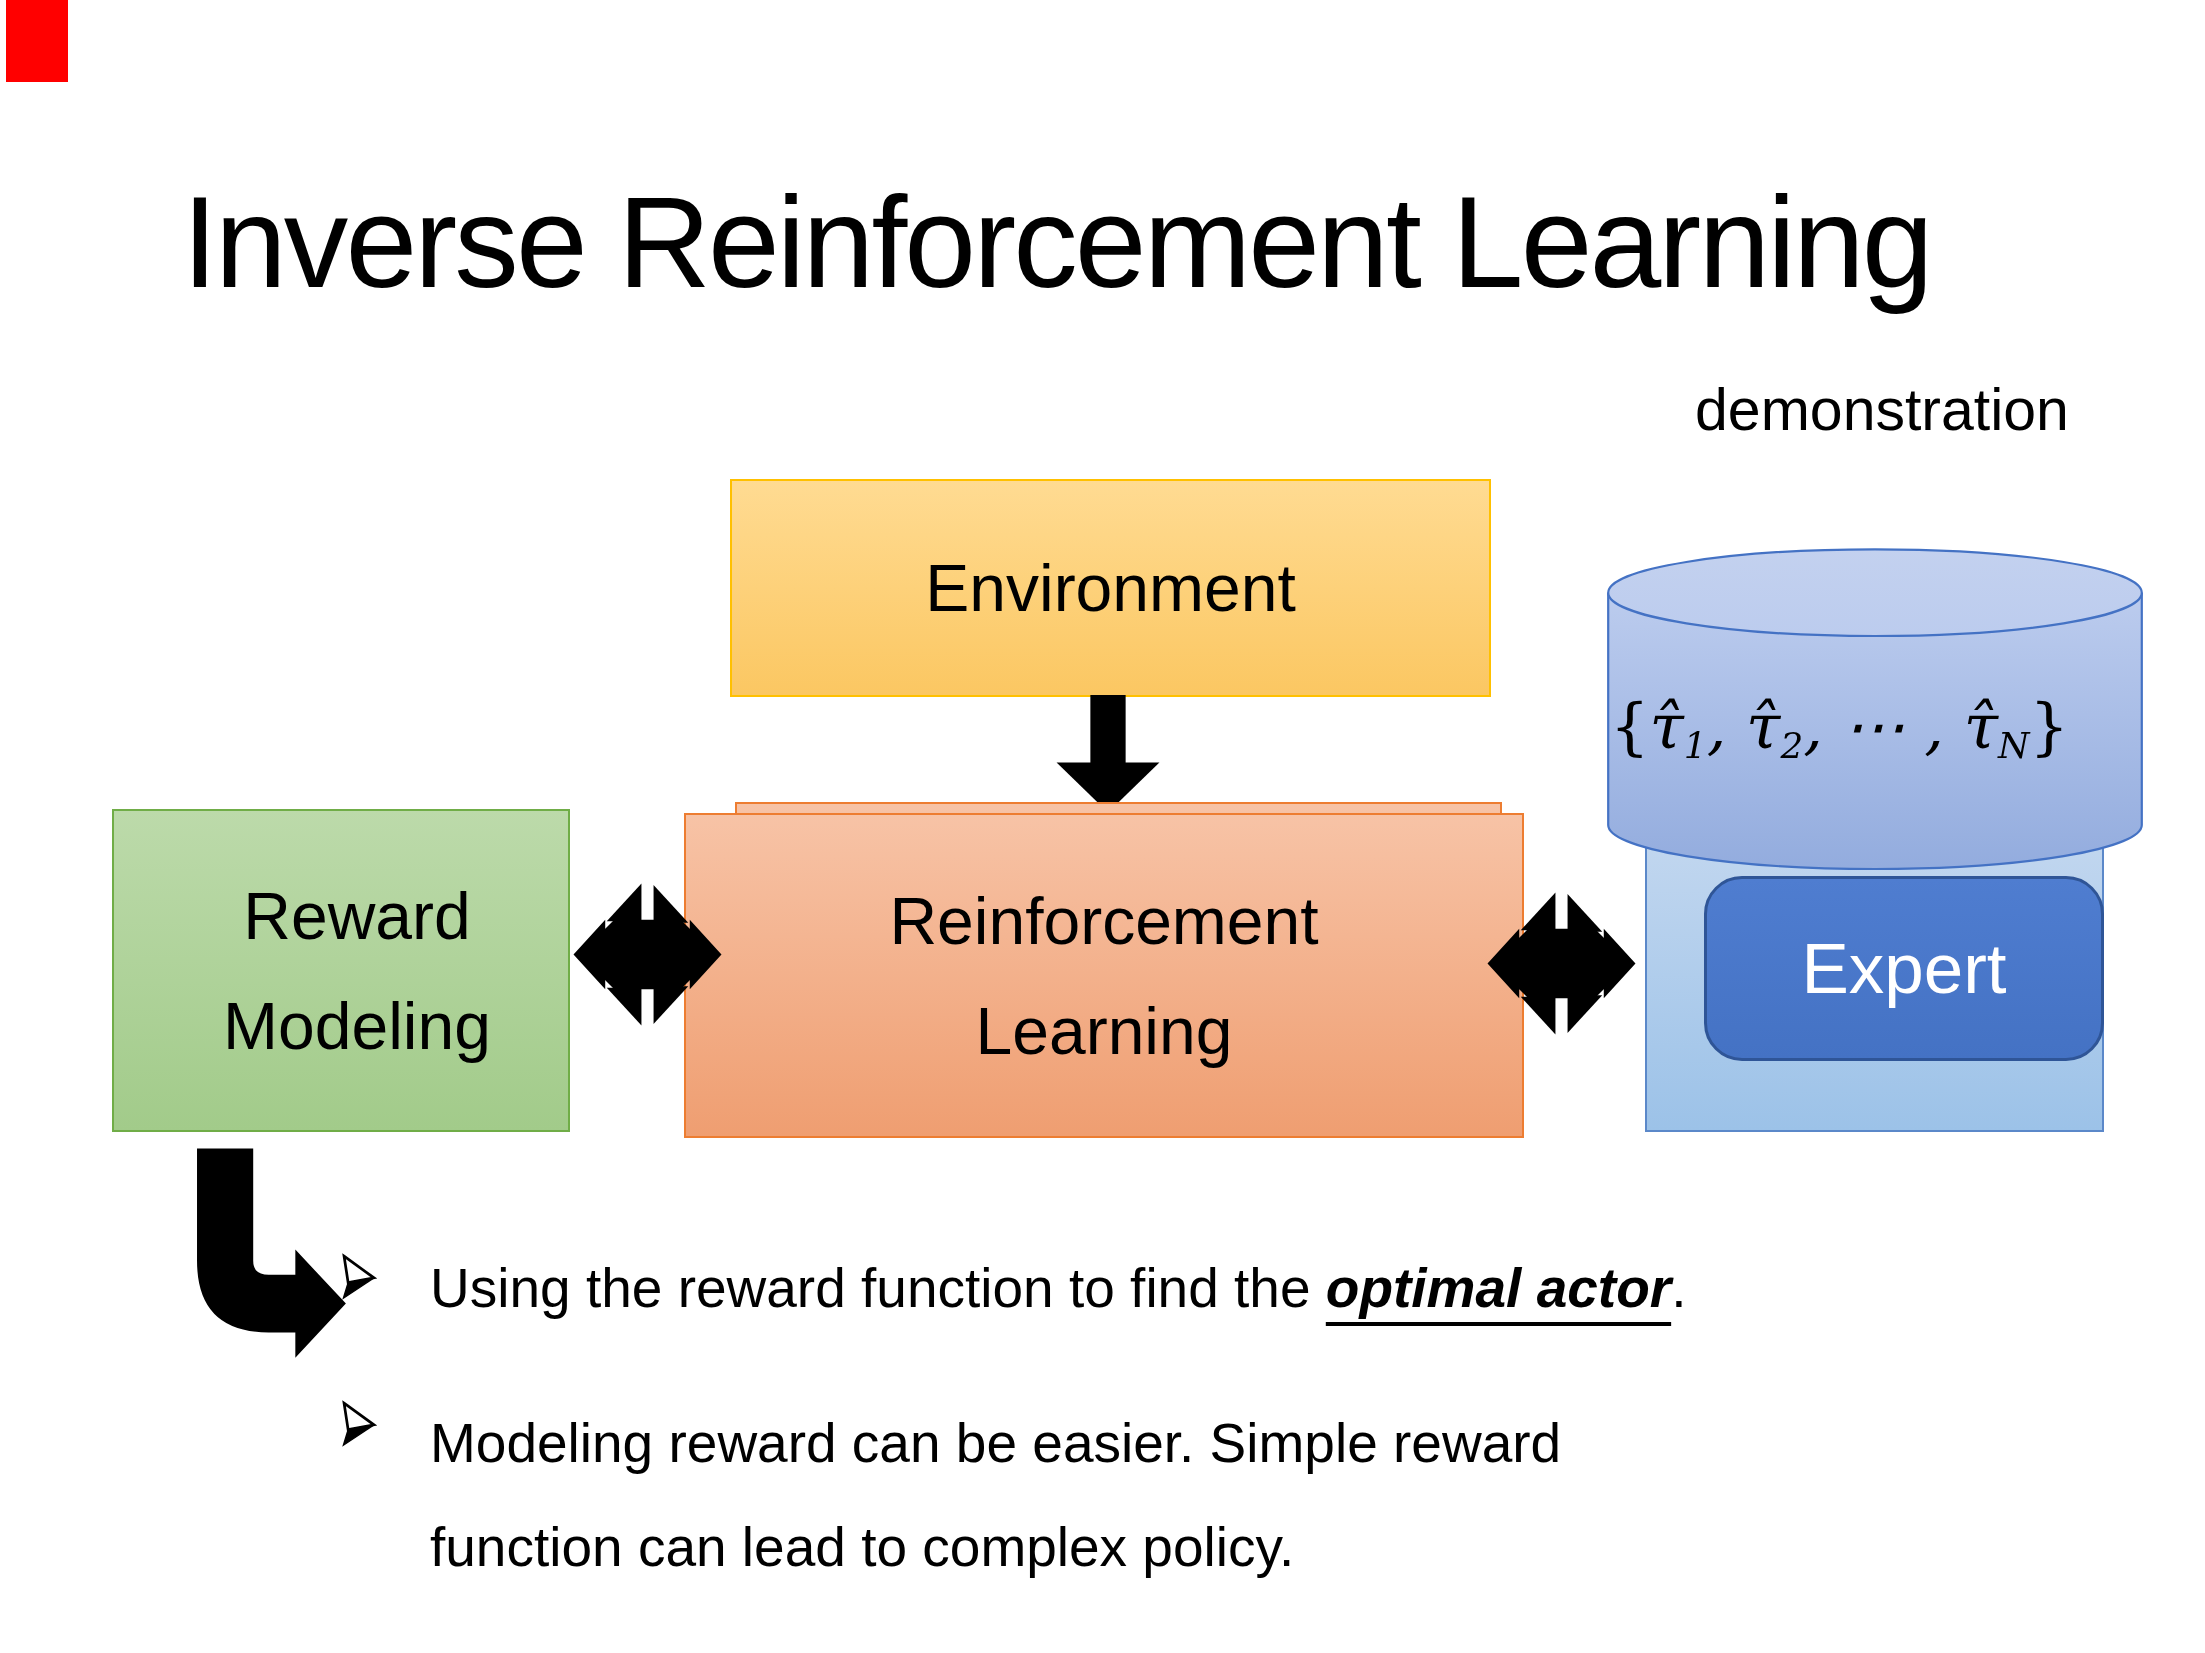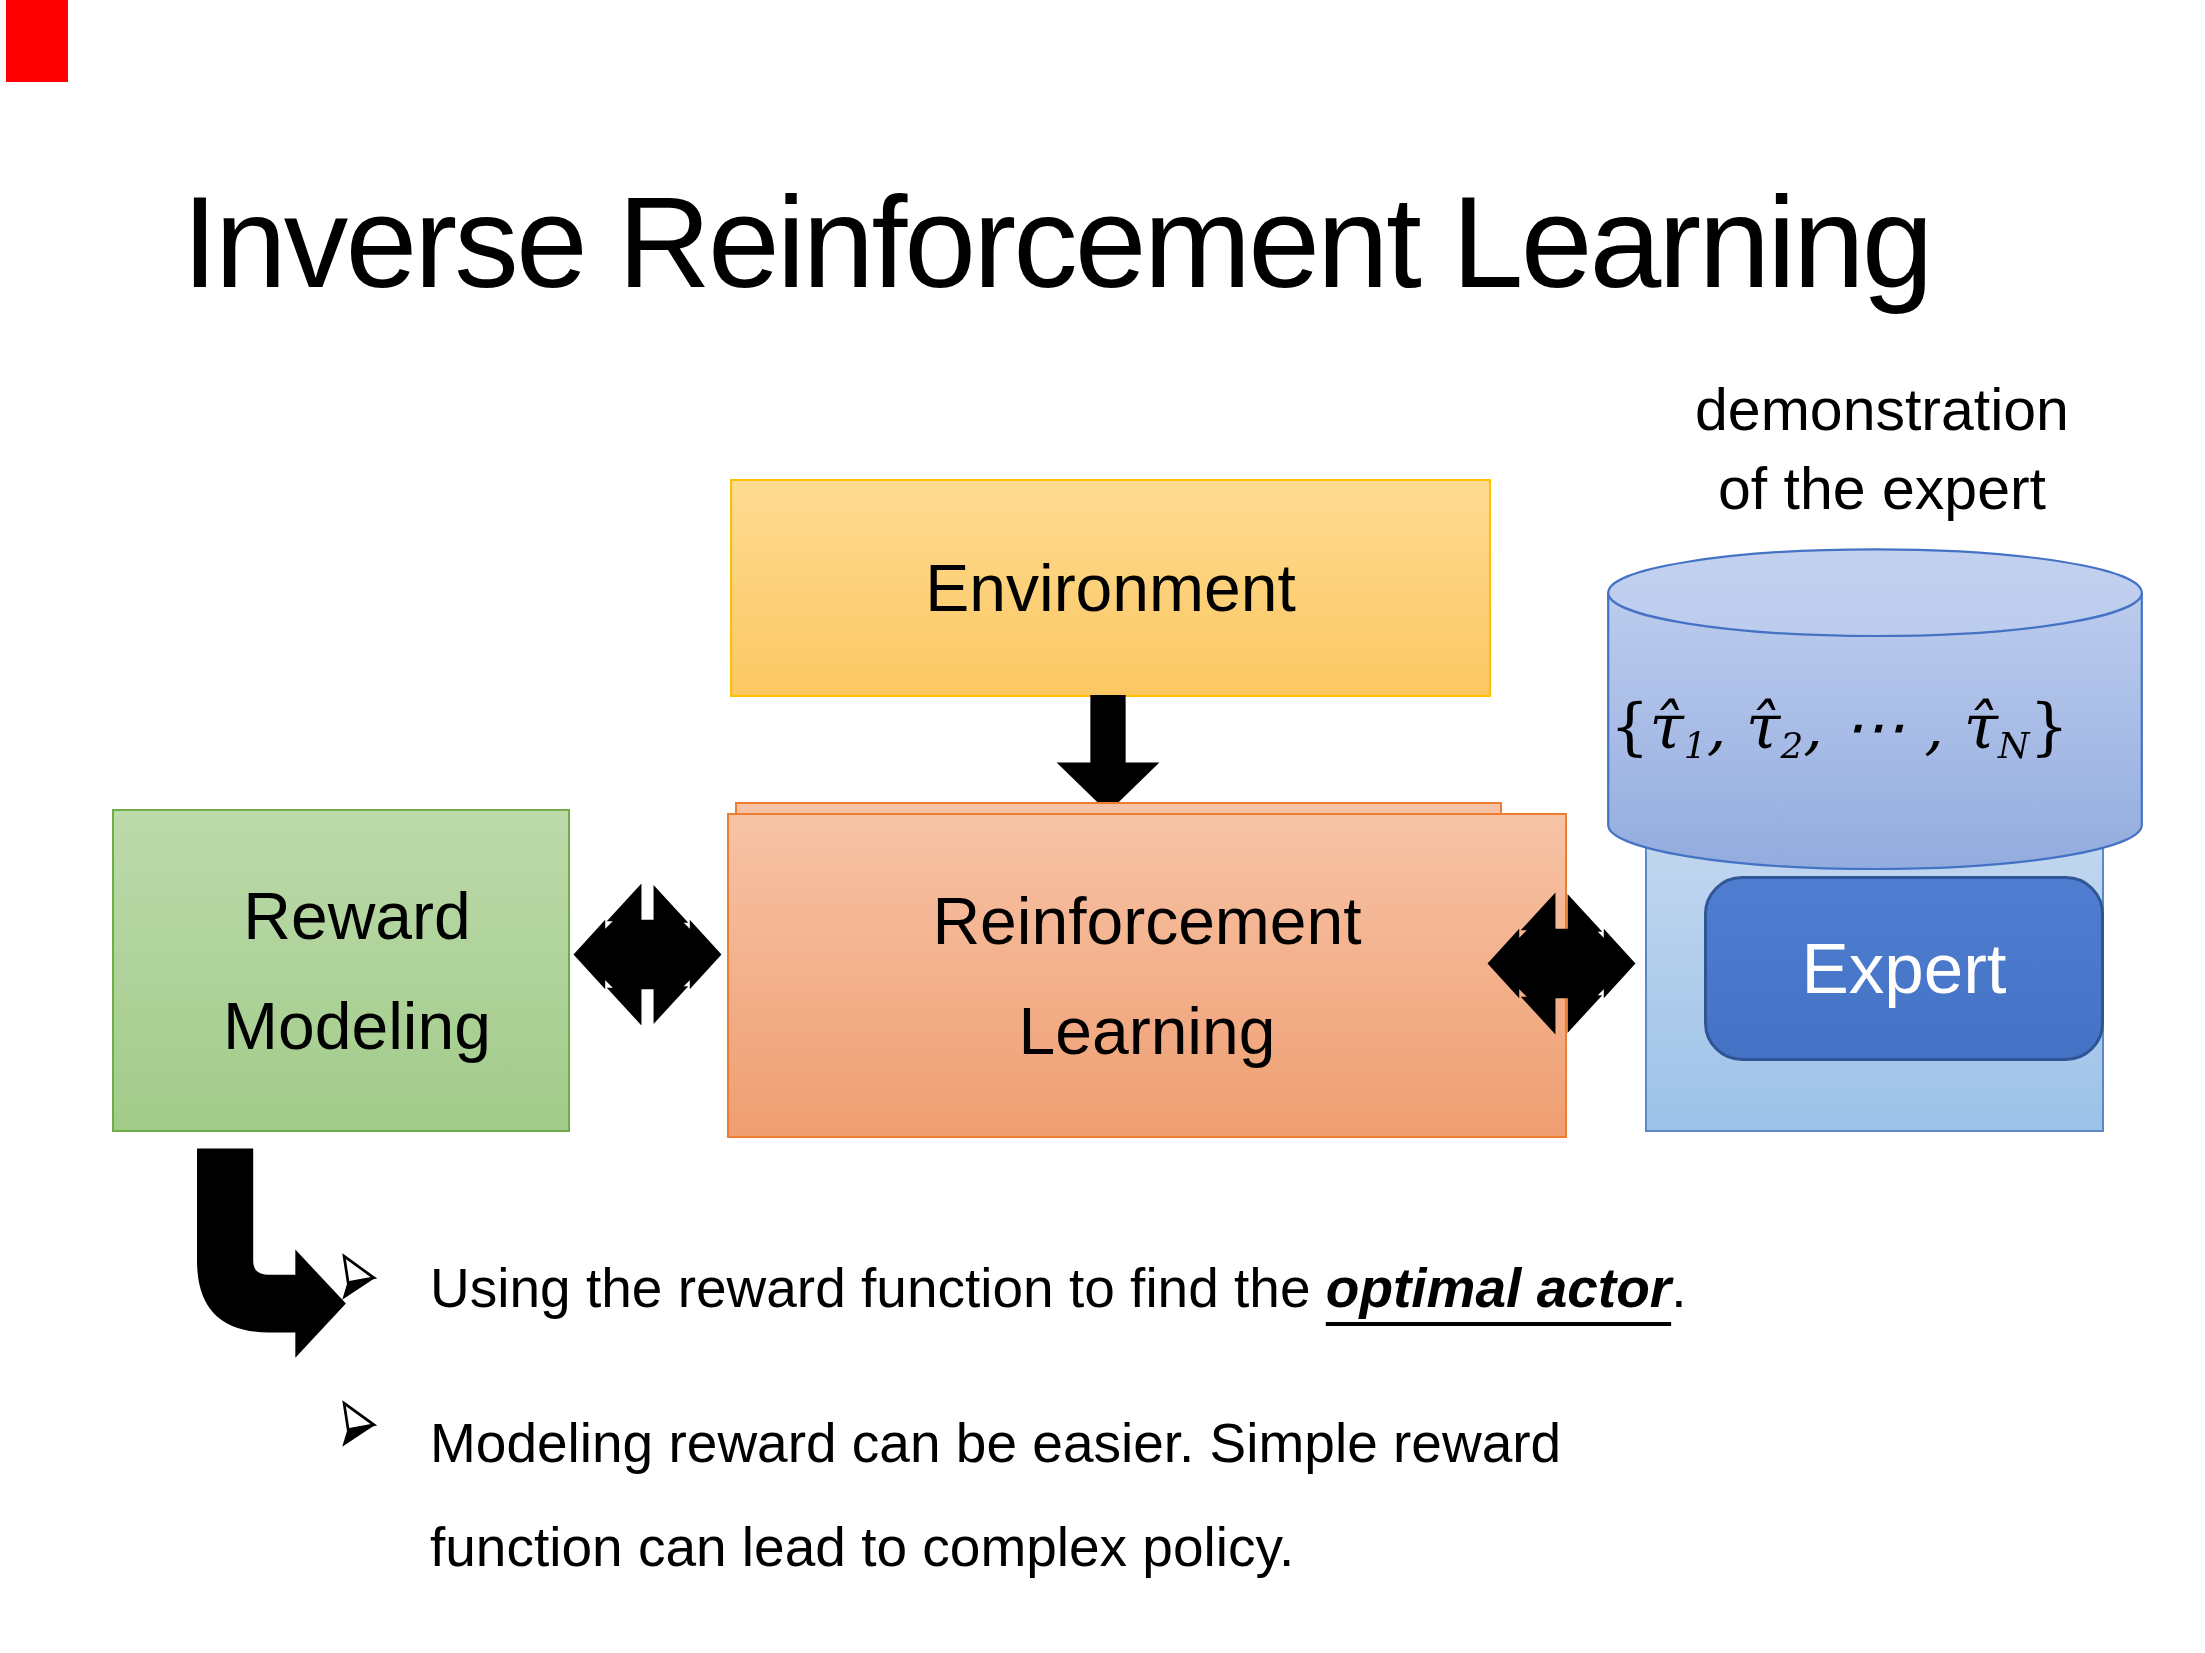--- a/index.html
+++ b/index.html
@@ -42,21 +42,21 @@
     border:2.9px solid var(--env-border,#ffc000);
   }
 
   .rl-back{
     left:735px;top:802px;width:767px;height:331px;
     background:linear-gradient(180deg,var(--rl-fill-top,#f7c3a6) 0%,var(--rl-fill-bottom,#ef9e71) 100%);
     border:2.2px solid var(--rl-border,#ed7d31);
     box-sizing:border-box;
   }
   .rl-box{
-    left:727px;top:813px;width:840px;height:325px;
+    left:684px;top:813px;width:840px;height:325px;
     background:linear-gradient(180deg,var(--rl-fill-top,#f7c3a6) 0%,var(--rl-fill-bottom,#ef9e71) 100%);
     border:2.2px solid var(--rl-border,#ed7d31);
   }
 
   .reward-box{
     left:112px;top:809px;width:458px;height:323px;
     background:linear-gradient(180deg,var(--reward-fill-top,#bcdaaa) 0%,var(--reward-fill-bottom,#a2cb8a) 100%);
     border:2.2px solid var(--reward-border,#70ad47);
     padding-left:32px;
   }
@@ -100,21 +100,20 @@
 <body>
 
 <div class="slide">
 
   <div class="abs corner-tag"></div>
 
   <div class="abs page-title">Inverse Reinforcement Learning</div>
 
   <div class="abs demo-label">
     <div>demonstration</div>
-    <div>of the expert</div>
   </div>
 
   <div class="abs shape-box env-box">
     <div class="line">Environment</div>
   </div>
 
   <svg class="abs" style="left:1027px;top:695px;" width="162" height="119" viewBox="0 0 220 162">
     <rect x="86" y="0" width="48" height="96" style="fill:var(--arrow,#000)"></rect>
     <polygon points="40,92 180,92 110,160" style="fill:var(--arrow,#000)"></polygon>
   </svg>

